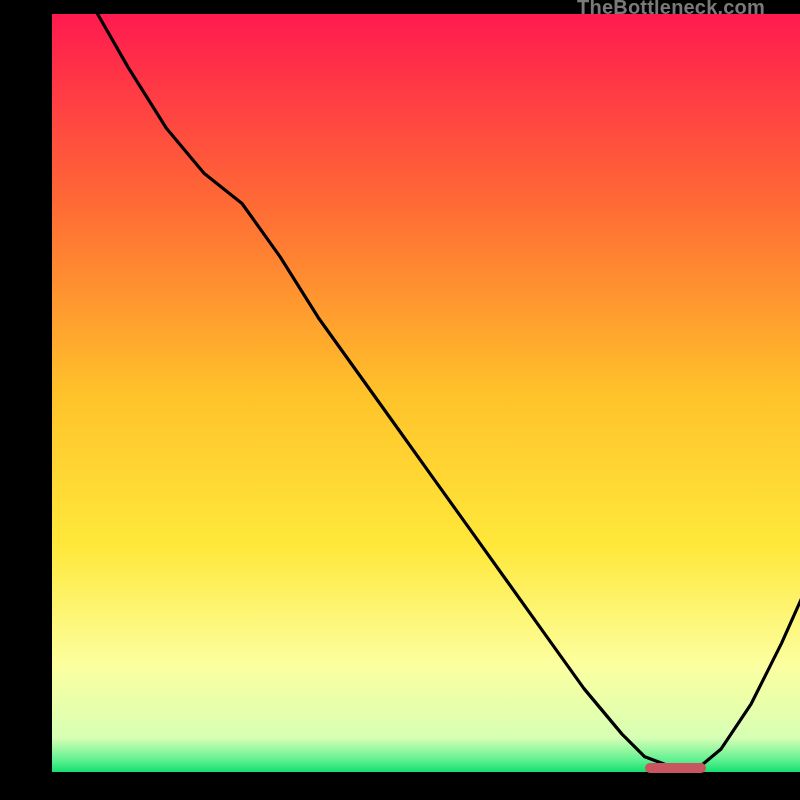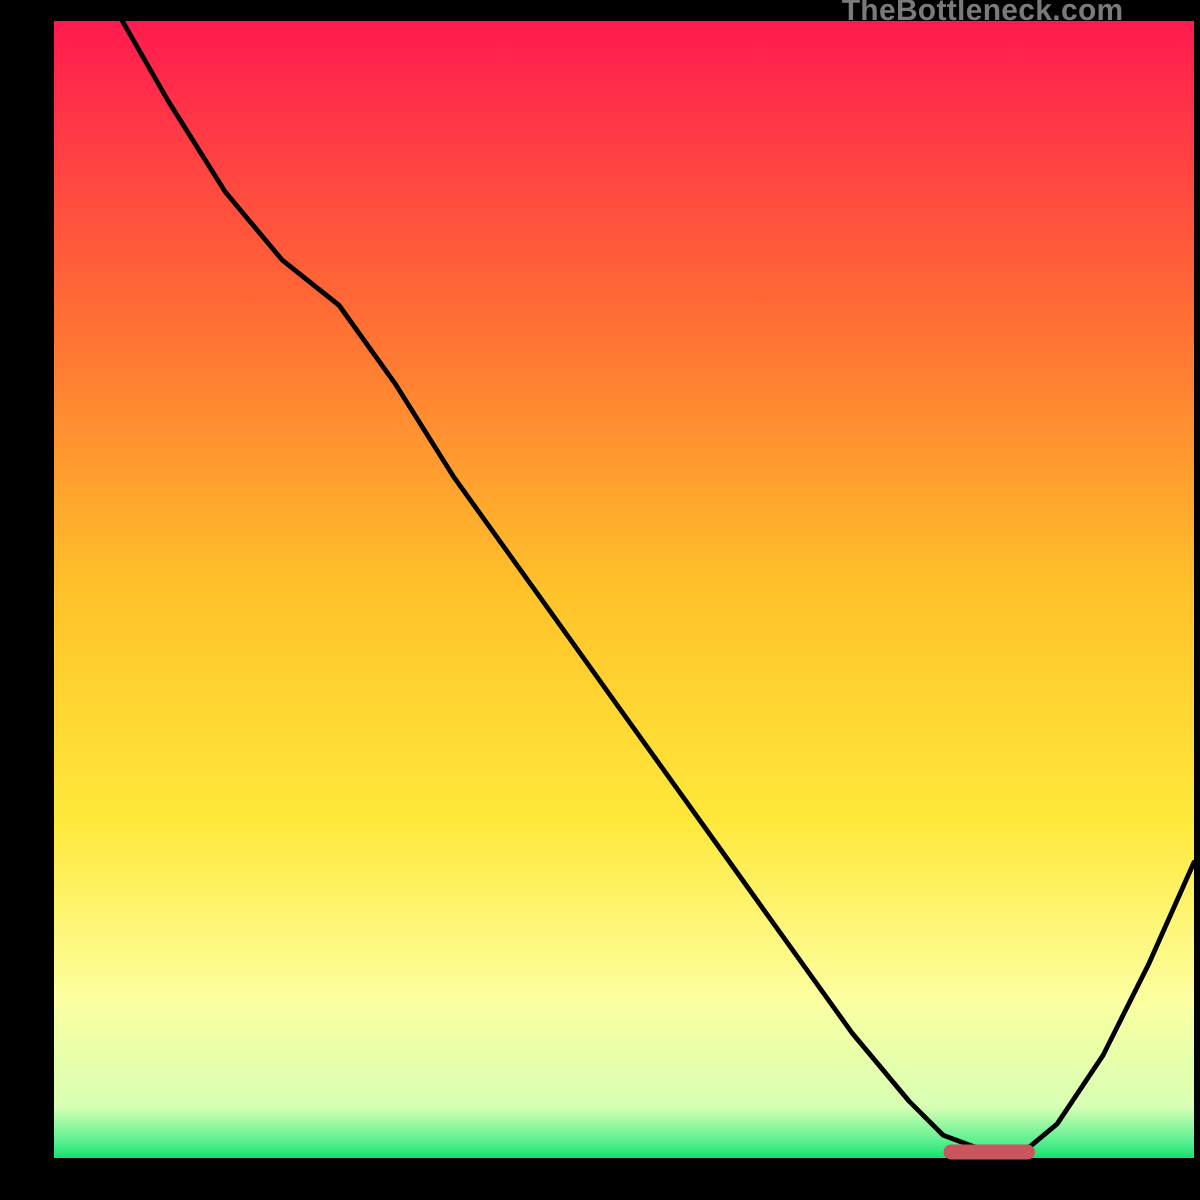--- a/index.html
+++ b/index.html
@@ -7,20 +7,21 @@
     padding: 0;
     width: 800px;
     height: 800px;
     background: #000;
     overflow: hidden;
   }
   .chart-container {
     position: relative;
     width: 751px;
     height: 800px;
+    margin-left: 16px;
   }
   .axis-left, .axis-bottom {
     position: absolute;
     background: #000;
   }
   .axis-left {
     left: 0;
     top: 0;
     width: 36px;
     height: 800px;

